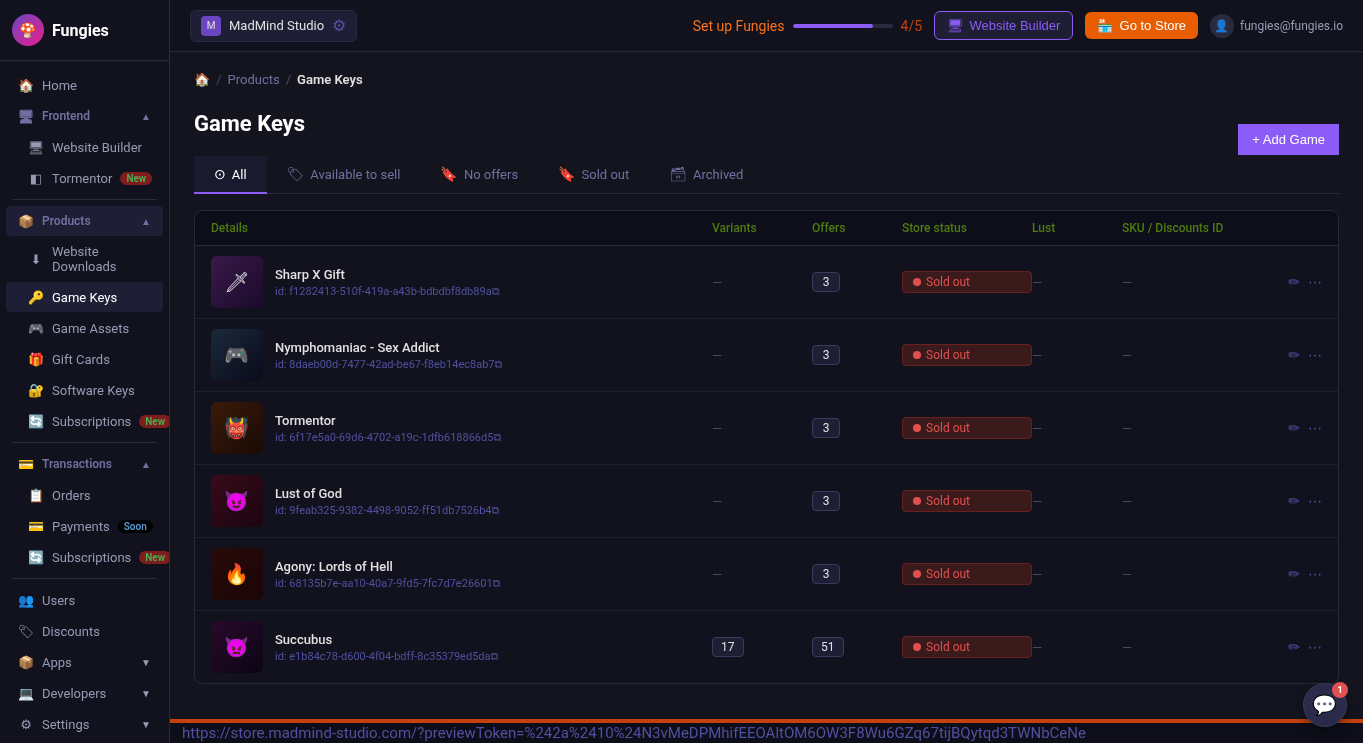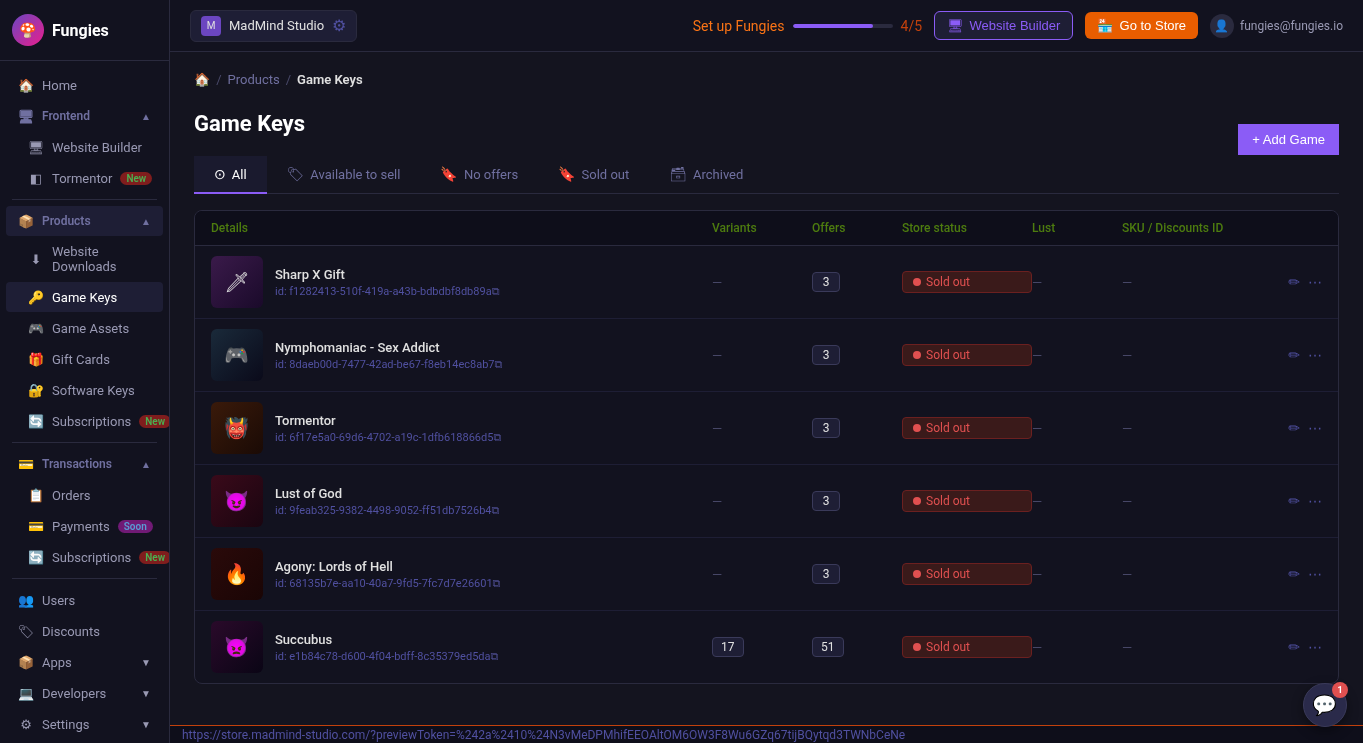--- a/index.html
+++ b/index.html
@@ -9,21 +9,21 @@
     .sidebar { width: 170px; min-width: 170px; background: #12121f; display: flex; flex-direction: column; height: 100%; overflow-y: auto; border-right: 1px solid #2a2a3e; }
     .sidebar-logo { display: flex; align-items: center; gap: 8px; padding: 14px 12px; border-bottom: 1px solid #2a2a3e; }
     .logo-icon { width: 32px; height: 32px; background: linear-gradient(135deg, #6b46c1, #e91e8c); border-radius: 50%; display: flex; align-items: center; justify-content: center; font-size: 14px; }
     .logo-text { color: #fff; font-weight: 700; font-size: 16px; }
     .sidebar-nav { flex: 1; padding: 8px 0; }
     .nav-item { display: flex; align-items: center; gap: 8px; padding: 7px 12px; cursor: pointer; color: #9999b3; font-size: 13px; border-radius: 4px; margin: 1px 6px; }
     .nav-item.active { background: #1e1e35; color: #fff; }
     .nav-item.section-header { font-weight: 600; color: #7070a0; font-size: 12px; justify-content: space-between; }
     .nav-item .badge { font-size: 10px; padding: 1px 6px; border-radius: 10px; font-weight: 600; }
     .badge-new { background: #7f1d1d; color: #4caf50; }
-    .badge-soon { background: #701a75; color: #5b9bd5; }
+    .badge-soon { background: #000000; color: #5b9bd5; }
     .nav-indent { padding-left: 22px; }
     .nav-icon { width: 16px; height: 16px; display: flex; align-items: center; justify-content: center; flex-shrink: 0; font-size: 13px; }
     .chevron { font-size: 10px; }
     .divider { height: 1px; background: #2a2a3e; margin: 6px 12px; }
 
     
     .main { flex: 1; display: flex; flex-direction: column; background: #14141f; overflow: hidden; }
 
     
     .topbar { display: flex; align-items: center; gap: 12px; padding: 0 20px; height: 52px; background: #12121f; border-bottom: 1px solid #2a2a3e; flex-shrink: 0; }
@@ -70,21 +70,21 @@
     .product-id { font-size: 11px; color: #5050a0; display: flex; align-items: flex-end; }
     .copy-icon { cursor: pointer; color: #4a4a8a; font-size: 11px; }
     .dash { color: #4a4a6a; }
     .offers-badge { background: #1e1e35; border: 1px solid #3a3a5a; border-radius: 4px; padding: 2px 8px; font-size: 12px; color: #e0e0e0; display: inline-flex; align-items: center; justify-content: center; min-width: 28px; }
     .sold-out-badge { display: flex; align-items: center; gap: 5px; background: #3a1a1a; border: 1px solid #6b2020; border-radius: 4px; padding: 3px 10px; font-size: 12px; color: #e05050; }
     .sold-dot { width: 8px; height: 8px; border-radius: 50%; background: #e05050; flex-shrink: 0; }
     .row-actions { display: flex; align-items: center; gap: 8px; justify-content: flex-end; }
     .action-icon { cursor: pointer; color: #5050a0; font-size: 14px; }
 
     
-    .status-bar { height: 18px; background: #0e0e1a; border-top: 1px solid #c2410c; display: flex; align-items: center; padding: 0 12px; font-size: 12px; color: #5050a0; flex-shrink: 0; }
+    .status-bar { height: 24px; background: #0e0e1a; border-top: 4px solid #c2410c; display: flex; align-items: center; padding: 0 12px; font-size: 15px; color: #5050a0; flex-shrink: 0; }
 
     
     .chat-btn { position: fixed; bottom: 16px; right: 16px; width: 44px; height: 44px; background: #2a2a4a; border-radius: 50%; display: flex; align-items: center; justify-content: center; cursor: pointer; box-shadow: 0 4px 12px rgba(0,0,0,0.4); border: 1px solid #3a3a5a; }
     .chat-badge { position: absolute; top: -2px; right: -2px; background: #e05050; color: #fff; border-radius: 50%; width: 16px; height: 16px; display: flex; align-items: center; justify-content: center; font-size: 9px; font-weight: 700; }
 
     
     ::-webkit-scrollbar { width: 6px; }
     ::-webkit-scrollbar-track { background: #12121f; }
     ::-webkit-scrollbar-thumb { background: #2a2a4a; border-radius: 3px; }
 

